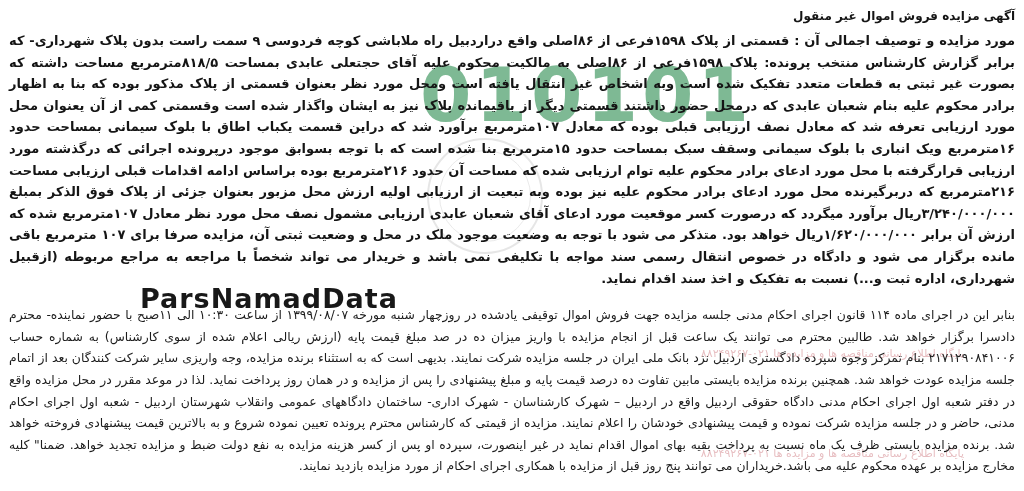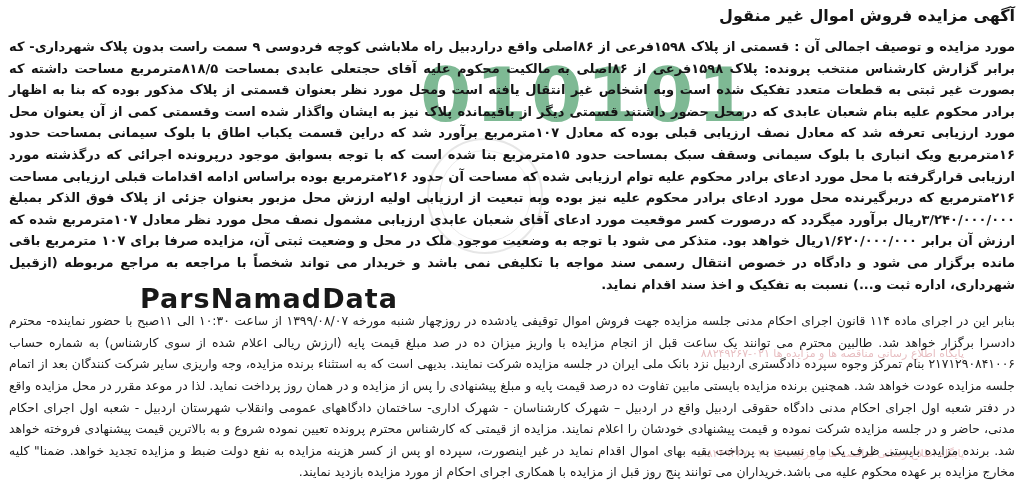--- a/index.html
+++ b/index.html
@@ -51,25 +51,25 @@
     left: 60px; right: 60px;
     font-size: 11px;
     color: #d4898f;
     opacity: 0.55;
   }
   .wm-line-top { top: 347px; }
   .wm-line-bottom { top: 447px; }
   
   .content { position: relative; z-index: 1; }
   .doc-title {
-    font-size: 16px;
+    font-size: 12px;
     font-weight: bold;
     text-align: right;
     line-height: 24px;
-    margin-bottom: 8px;
+    margin-bottom: 2px;
   }
   .para {
     text-align: justify;
     text-justify: inter-word;
     line-height: 21.6px;
   }
   .bold-para { font-size: 13px; font-weight: bold; }
   .terms-para {
     font-size: 12.4px;
     font-weight: normal;

